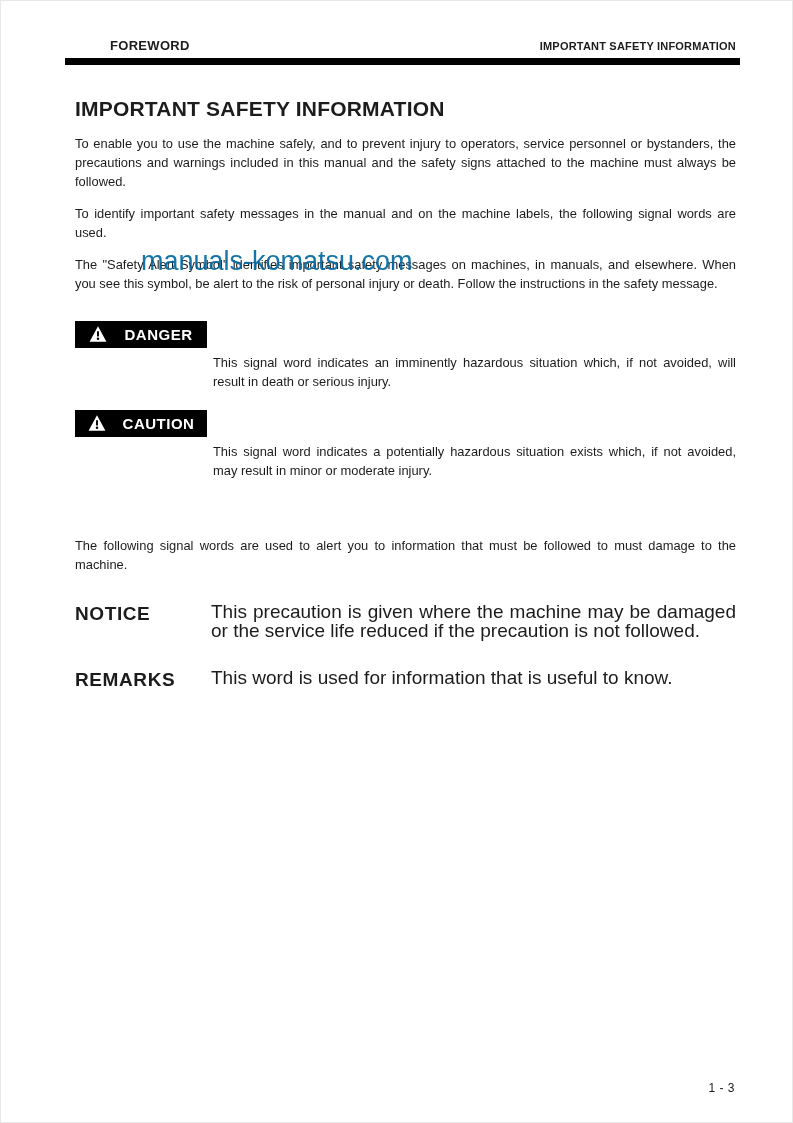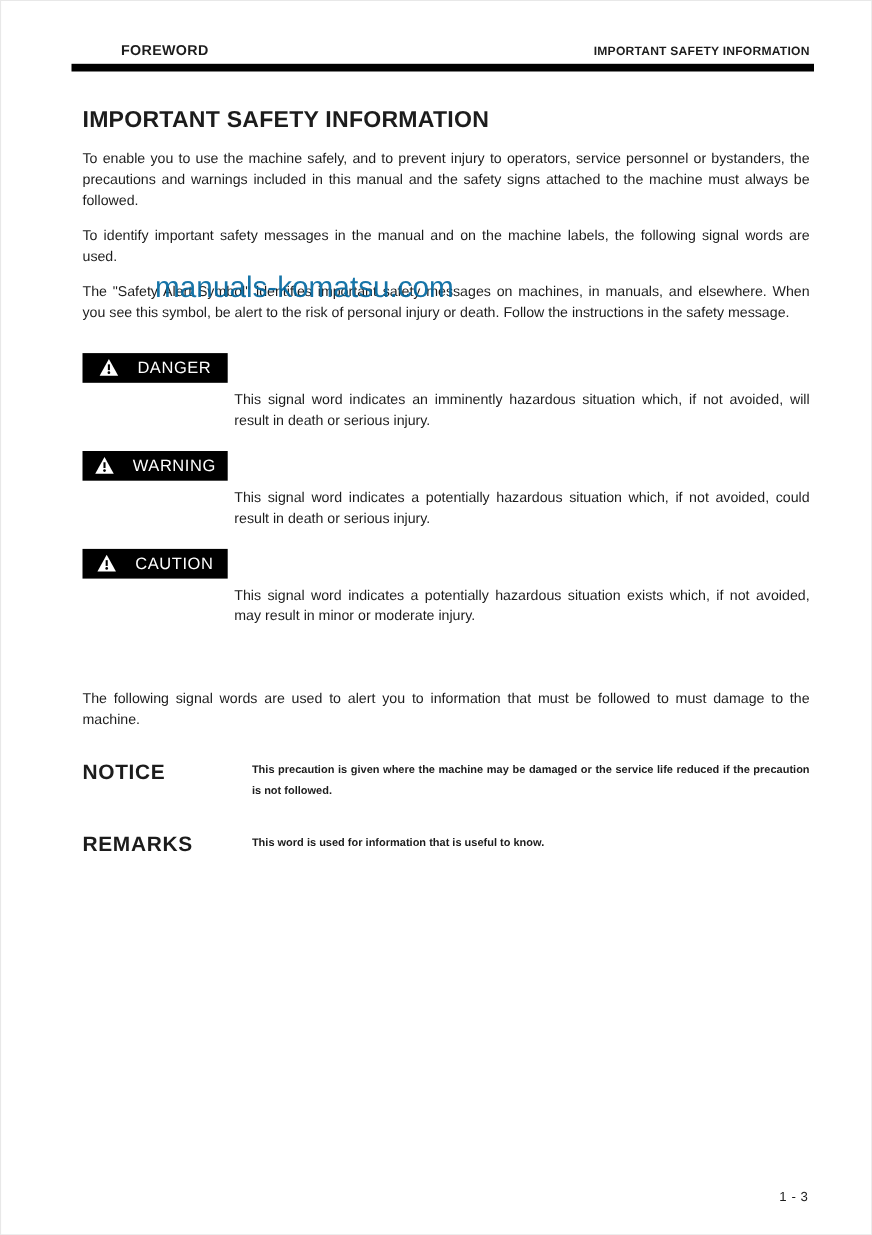--- a/index.html
+++ b/index.html
@@ -72,21 +72,21 @@
   .signal-box {
     flex: none;
     width: 132px;
     height: 27px;
     background: #000;
     color: #fff;
     display: flex;
     align-items: center;
     justify-content: center;
     gap: 17px;
-    font-weight: normal;
+    font-weight: bold;
     font-size: 15px;
     letter-spacing: 0.5px;
   }
   .signal-box svg { display: block; }
   .signal-desc {
     margin-left: 6px;
     flex: 1;
     font-size: 12.9px;
     line-height: 19px;
     text-align: justify;
@@ -101,26 +101,25 @@
   }
   .notice-label {
     flex: none;
     width: 132px;
     font-size: 19px;
     font-weight: bold;
     letter-spacing: 0.6px;
     padding-top: 1px;
   }
   .notice-desc {
-    margin-left: 22px;
+    margin-left: 4px;
     flex: 1;
-    font-size: 10px;
+    font-size: 19px;
     line-height: 19px;
     text-align: justify;
-    font-weight: bold;
   }
   
   .page-number {
     position: absolute;
     right: 58px;
     bottom: 28px;
     font-size: 12px;
     letter-spacing: 0.5px;
   }
 </style>
@@ -152,33 +151,20 @@
           <path d="M12 0.5 L23.6 21.5 H0.4 Z" fill="#ffffff"></path>
           <rect x="10.7" y="7.2" width="2.6" height="7.2" fill="#000000"></rect>
           <circle cx="12" cy="17.6" r="1.7" fill="#000000"></circle>
         </svg>
       </span>
       <span>DANGER</span>
     </div>
     <div class="signal-desc">This signal word indicates an imminently hazardous situation which, if not avoided, will result in death or serious injury.</div>
   </div>
 
-  <div class="signal-row">
-    <div class="signal-box">
-      <span>
-        <svg viewBox="0 0 24 22" width="18" height="16" aria-hidden="true">
-          <path d="M12 0.5 L23.6 21.5 H0.4 Z" fill="#ffffff"></path>
-          <rect x="10.7" y="7.2" width="2.6" height="7.2" fill="#000000"></rect>
-          <circle cx="12" cy="17.6" r="1.7" fill="#000000"></circle>
-        </svg>
-      </span>
-      <span>WARNING</span>
-    </div>
-    <div class="signal-desc">This signal word indicates a potentially hazardous situation which, if not avoided, could result in death or serious injury.</div>
-  </div>
 
   <div class="signal-row">
     <div class="signal-box">
       <span>
         <svg viewBox="0 0 24 22" width="18" height="16" aria-hidden="true">
           <path d="M12 0.5 L23.6 21.5 H0.4 Z" fill="#ffffff"></path>
           <rect x="10.7" y="7.2" width="2.6" height="7.2" fill="#000000"></rect>
           <circle cx="12" cy="17.6" r="1.7" fill="#000000"></circle>
         </svg>
       </span>

